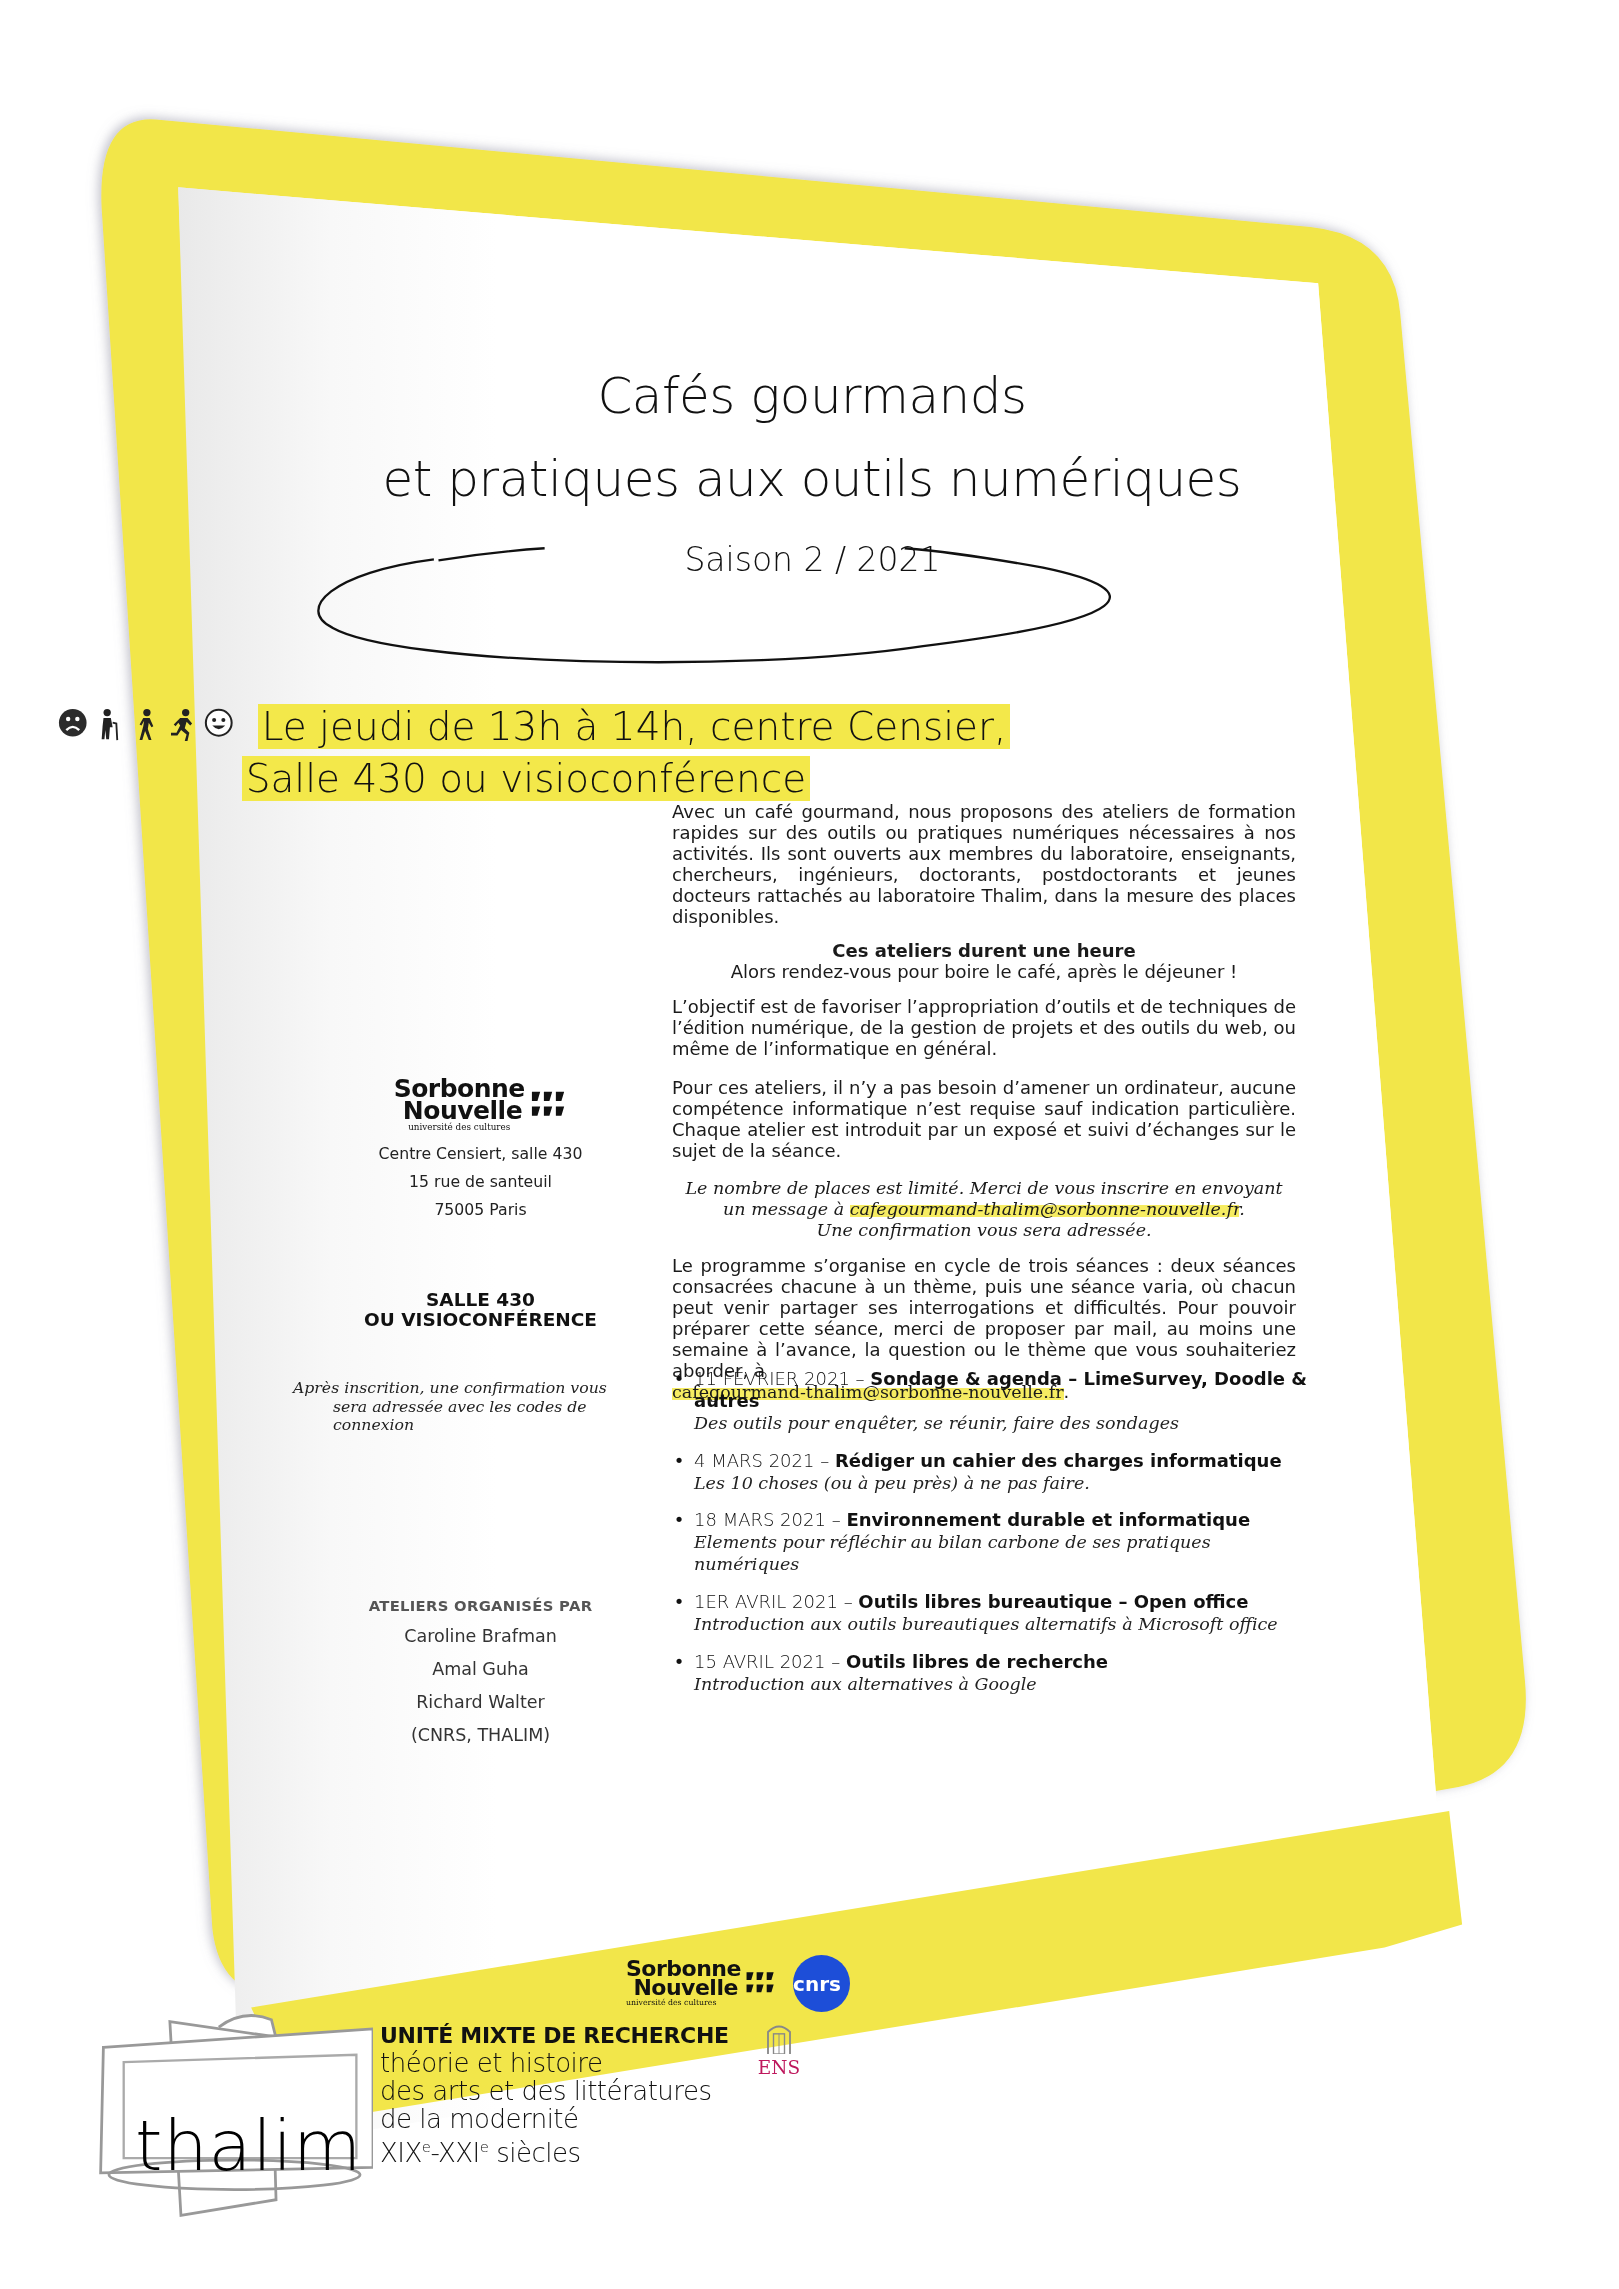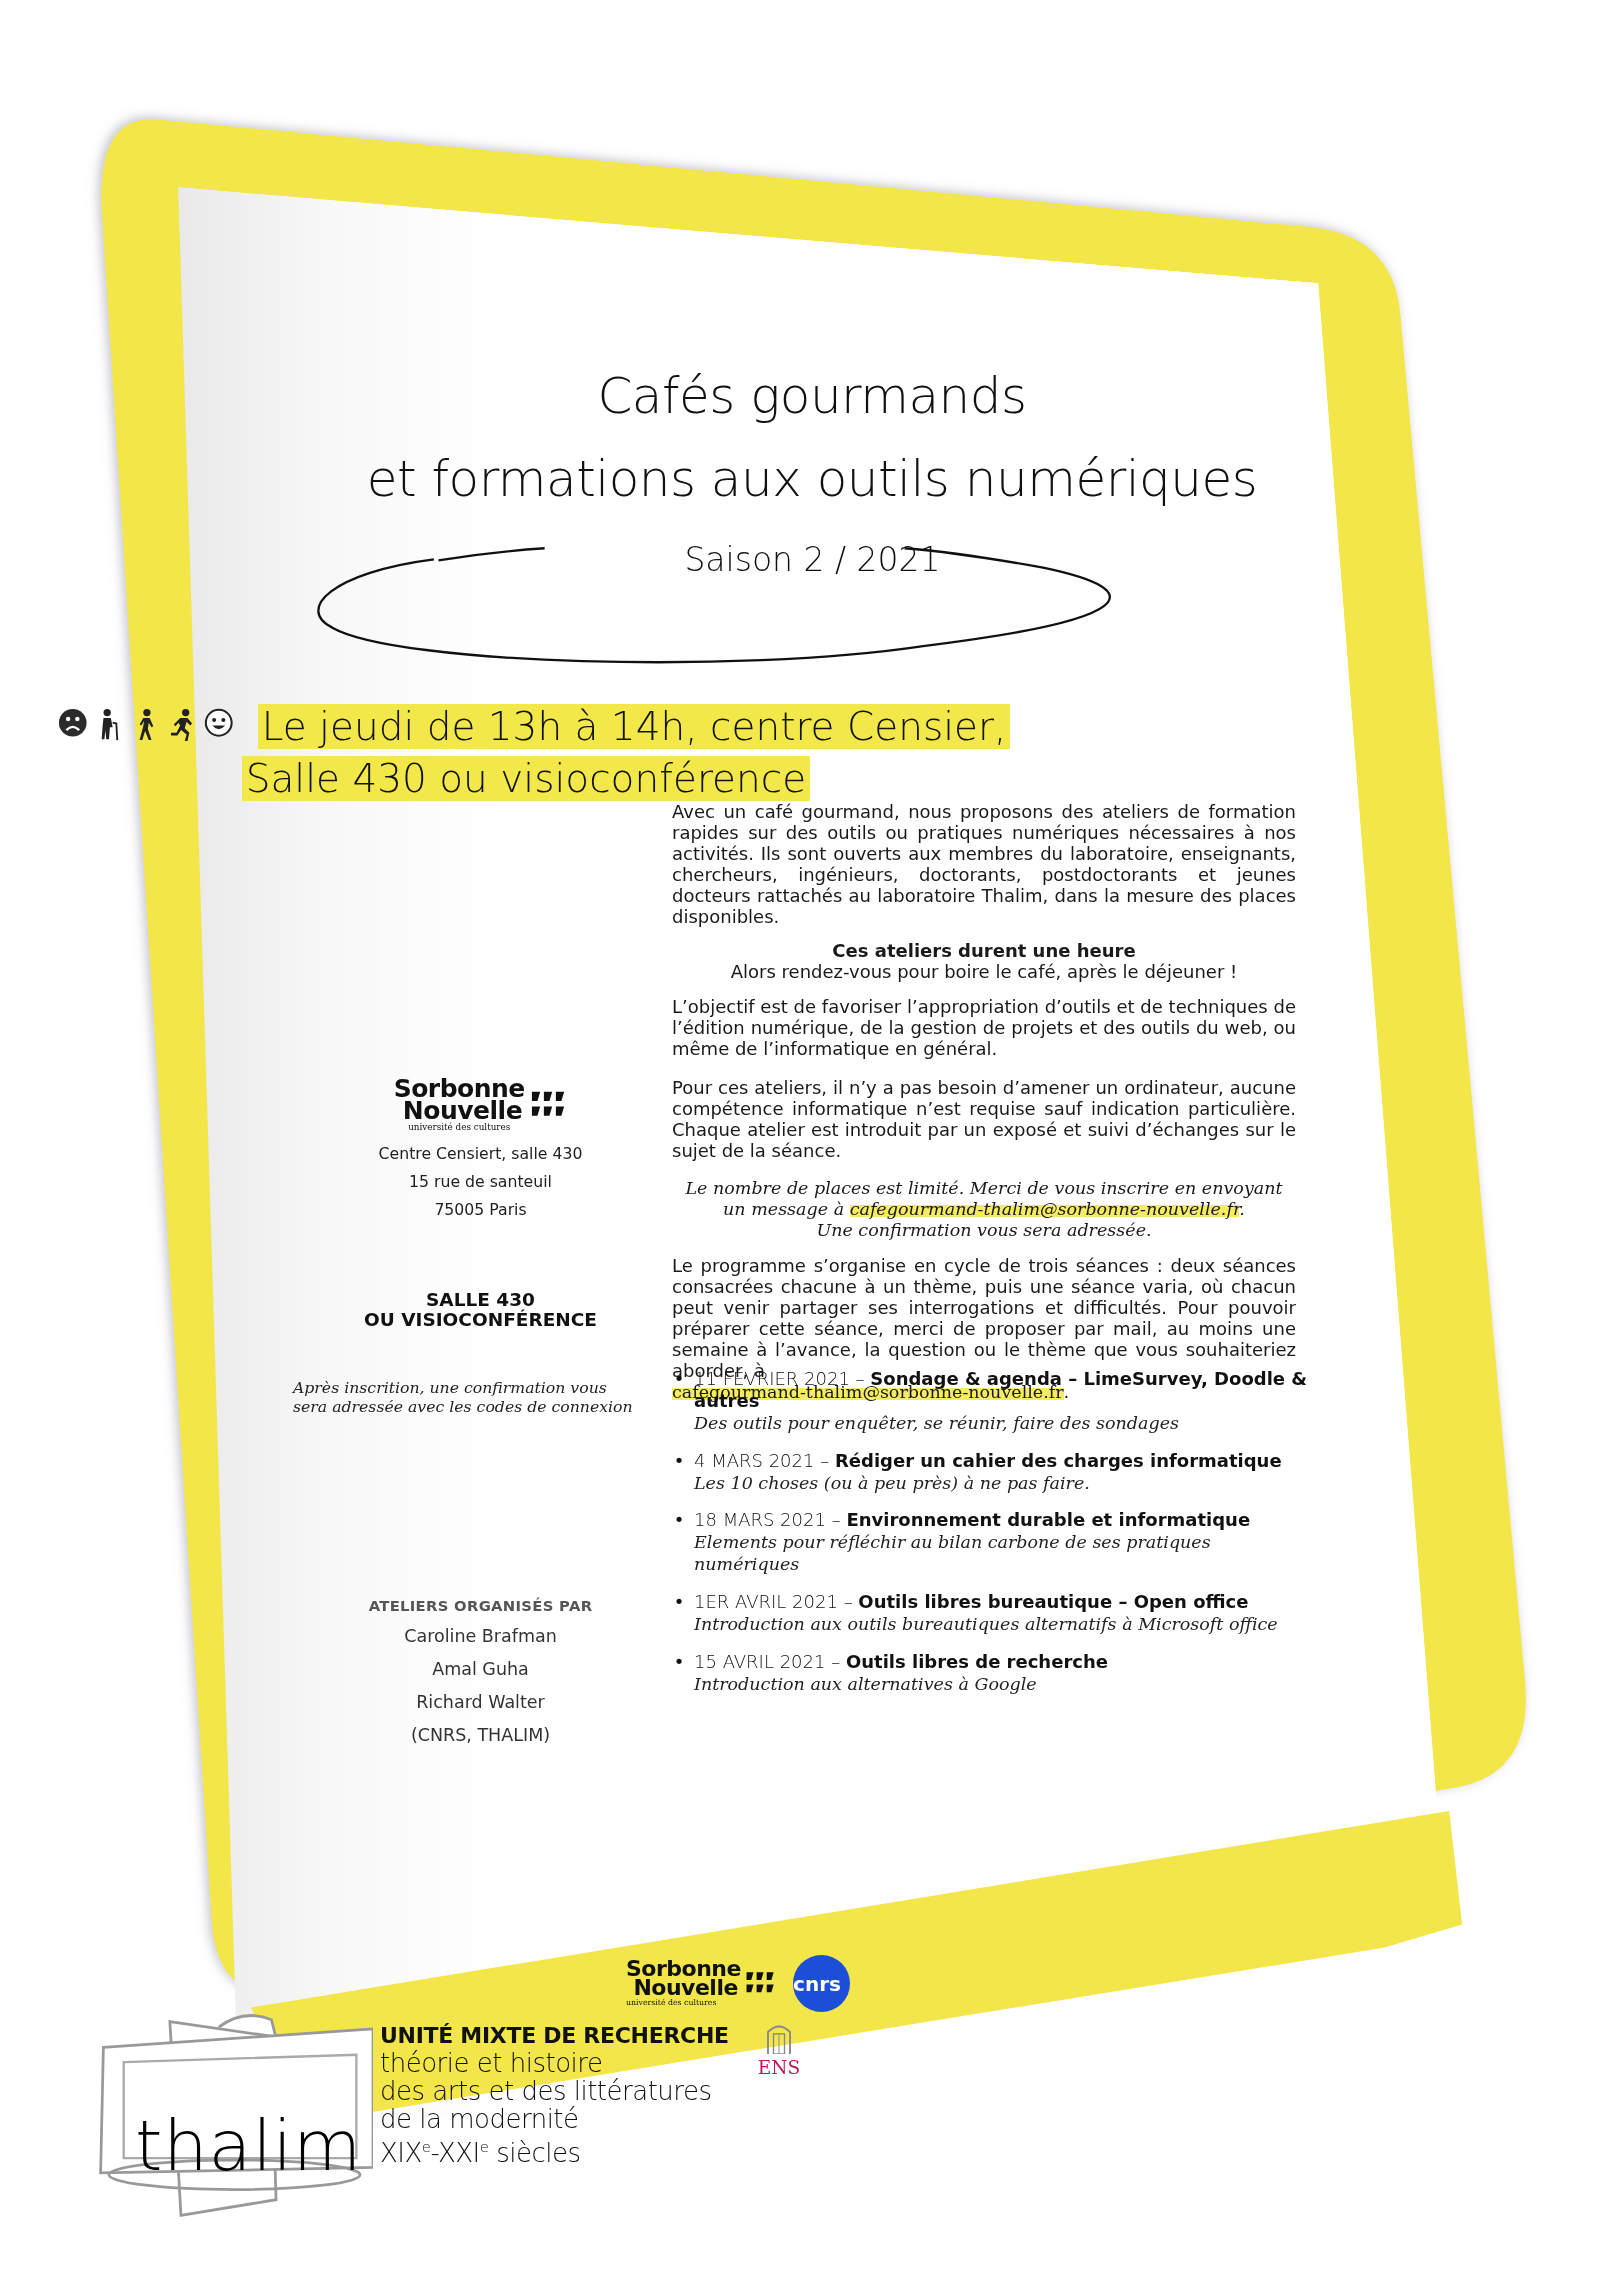--- a/index.html
+++ b/index.html
@@ -85,21 +85,21 @@
 
   <path fill="url(#innerGrad)" d="M 193 203 L 1428 307 L 1570 2128 L 272 2175 Z"></path>
 
   <path fill="#f2e64a" d="M 272 2175 L 1570 1962 L 1584 2085 L 1500 2110 L 330 2300 Z"></path>
 
   <path d="M 470 606 C 360 620, 320 660, 360 680 C 430 720, 800 730, 1000 700 C 1230 672, 1250 640, 1130 615 C 1080 606, 1030 598, 980 594" fill="none" stroke="#111" stroke-width="2.5"></path>
   <path d="M 475 607 C 520 600, 560 596, 590 594" fill="none" stroke="#111" stroke-width="2.5"></path>
 </svg>
 
 <div class="abs title title1">Cafés gourmands</div>
-<div class="abs title title2">et formations aux outils numériques</div>
+<div class="abs title title2">et pratiques aux outils numériques</div>
 <div class="abs season">Saison 2 / 2021</div>
 
 <div class="abs icons">
   <span>
     <svg width="29.5" height="29.5" viewBox="0 0 32 32">
         <circle cx="16" cy="16" r="15" fill="#2b2b2b"></circle>
         <circle cx="11" cy="12" r="2.4" fill="#fff"></circle>
         <circle cx="21" cy="12" r="2.4" fill="#fff"></circle>
         <path d="M9 24 Q16 17 23 24" stroke="#fff" stroke-width="2.5" fill="none"></path>
       </svg>
@@ -192,21 +192,21 @@
   </div>
   <div class="addr" style="margin-top:7.4px;">Centre Censiert, salle 430</div>
   <div class="addr">15 rue de santeuil</div>
   <div class="addr">75005 Paris</div>
   <div class="caps-heading" style="margin-top:66px;">SALLE 430</div>
   <div class="caps-heading">OU VISIOCONFÉRENCE</div>
 </div>
 
 <div class="abs note" style="top:1379px;">
   <div style="text-align:left;">Après inscrition, une confirmation vous</div>
-  <div style="text-align:left;">sera adressée avec les codes de connexion</div>
+  <div style="text-align:left;margin-left:40px;">sera adressée avec les codes de connexion</div>
 </div>
 
 <div class="abs left-col" style="top:1597px;">
   <div class="org-title">ATELIERS ORGANISÉS PAR</div>
   <div class="org-name" style="margin-top:5.5px;">Caroline Brafman</div>
   <div class="org-name">Amal Guha</div>
   <div class="org-name">Richard Walter</div>
   <div class="org-name">(CNRS, THALIM)</div>
 </div>
 

